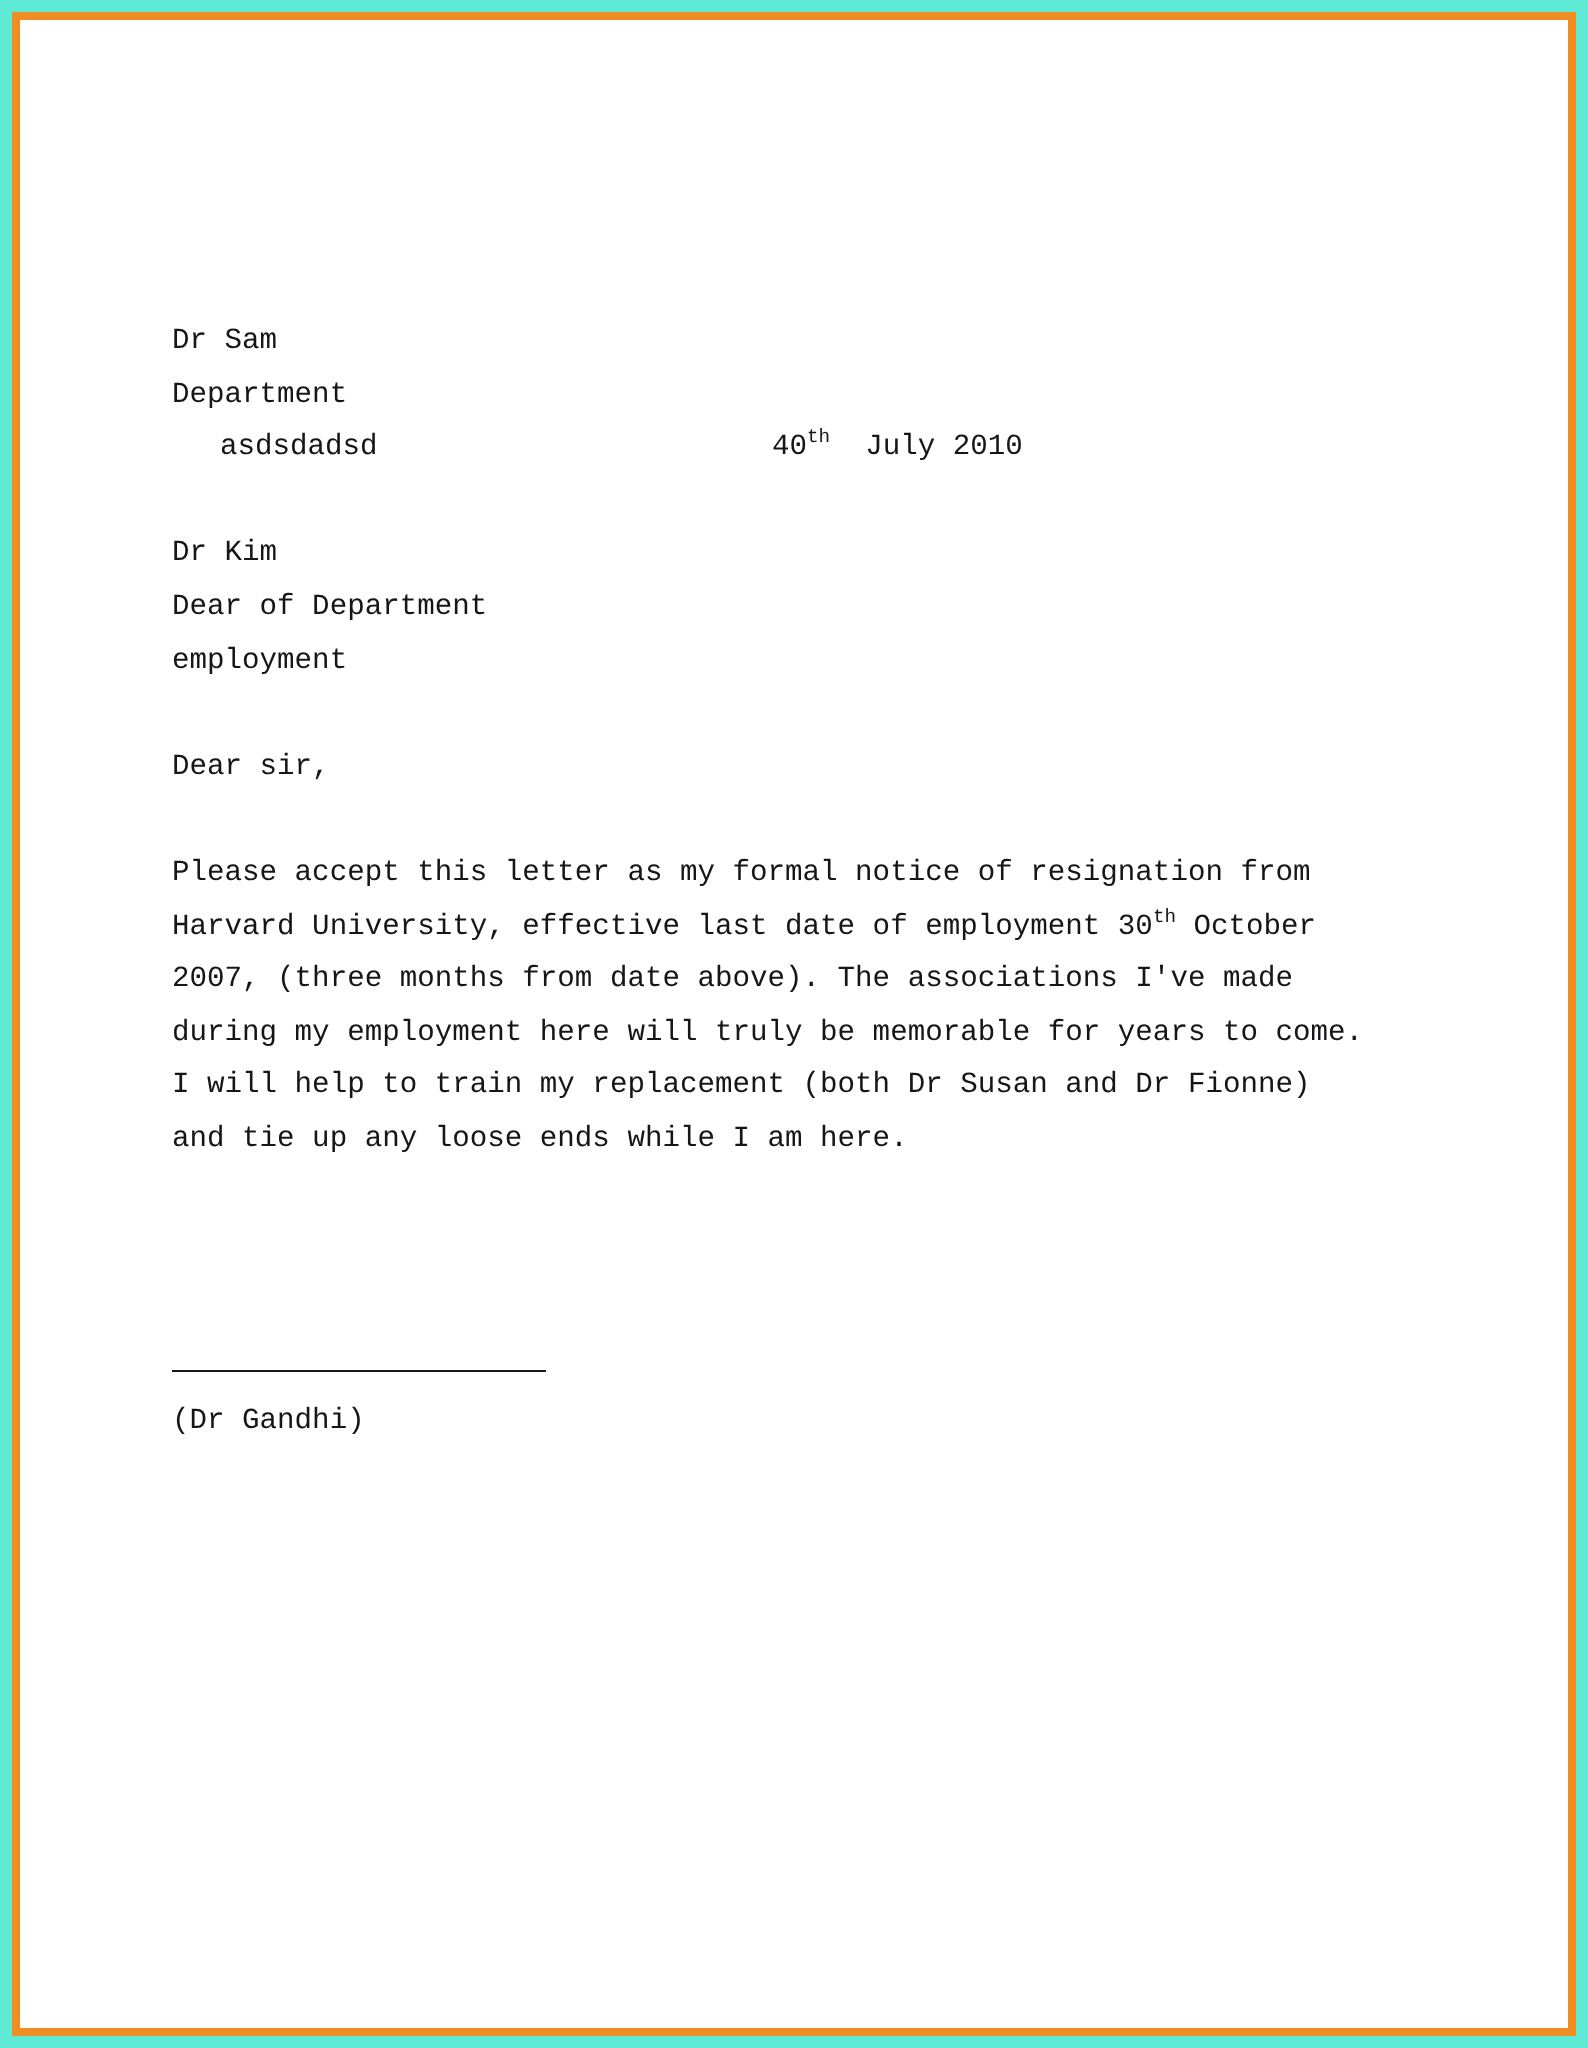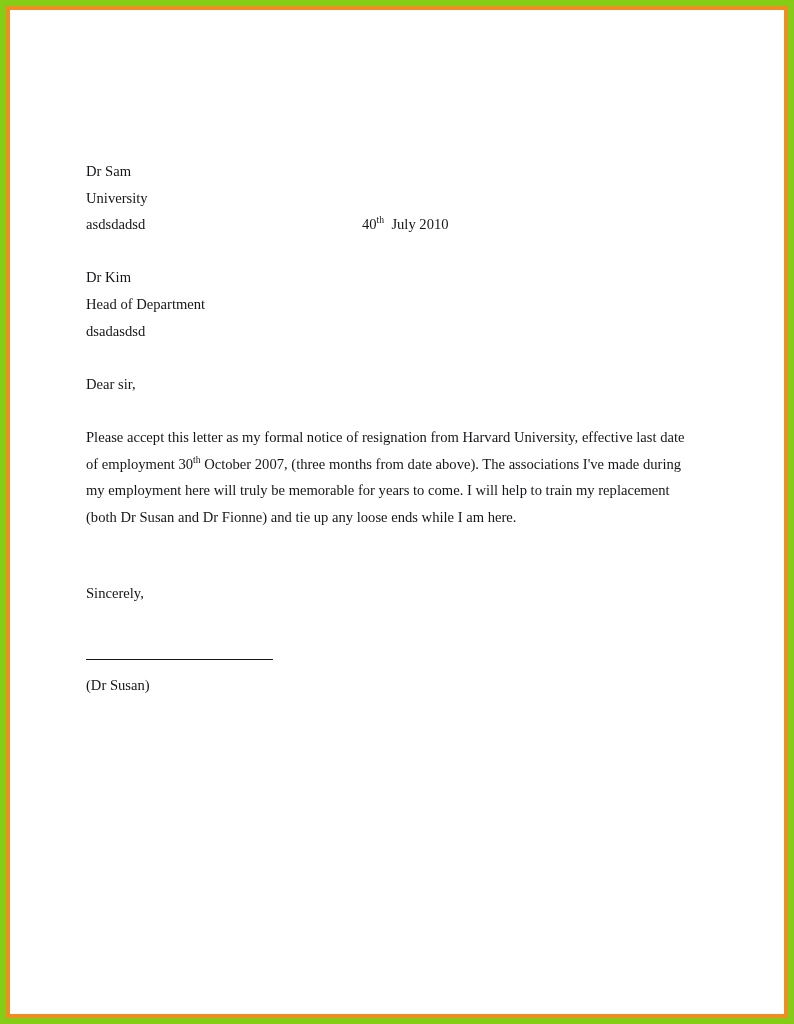--- a/index.html
+++ b/index.html
@@ -4,23 +4,23 @@
 <style>
   html, body {
     margin: 0;
     padding: 0;
     background: #ffffff;
   }
   .page {
     position: relative;
     width: 794px;
     height: 1024px;
-    background: #84cc16;
+    background: #5eead4;
     overflow: hidden;
-    font-family: Liberation Serif, serif;
+    font-family: Liberation Mono, monospace;
   }
   
   .frame {
     position: absolute;
     left: 6px;
     top: 6px;
     width: 782px;
     height: 1012px;
     border: 4px solid #ed8d22;
     box-sizing: border-box;
@@ -52,20 +52,21 @@
   .spacer { display: block; height: 26.6px; }
   .spacer-sm { display: block; height: 23px; }
   
   .row-with-date {
     display: flex;
     align-items: baseline;
   }
   .row-with-date .addr-line {
     width: 276px;
     flex: none;
+    margin-left: 24px;
   }
   .date {
     white-space: pre;
   }
   sup {
     font-size: 0.66em;
     vertical-align: super;
     line-height: 0;
   }
   .para {
@@ -88,49 +89,48 @@
 
 <div class="page">
 
   <div class="sheet"></div>
   <div class="frame"></div>
 
   <div class="letter">
 
     <div class="block">
       <span class="line">Dr Sam</span>
-      <span class="line">University</span>
+      <span class="line">Department</span>
       <div class="row-with-date">
         <span class="line addr-line">asdsdadsd</span>
         <span class="date"><span>40</span><sup>th</sup><span>  July 2010</span></span>
       </div>
     </div>
 
     <span class="spacer"></span>
 
     <div class="block">
       <span class="line">Dr Kim</span>
-      <span class="line">Head of Department</span>
-      <span class="line">dsadasdsd</span>
+      <span class="line">Dear of Department</span>
+      <span class="line">employment</span>
     </div>
 
     <span class="spacer"></span>
 
     <span class="line">Dear sir,</span>
 
     <span class="spacer"></span>
 
     <span class="para"><span>Please accept this letter as my formal notice of resignation from Harvard University, effective last date of employment 30</span><sup>th</sup><span> October 2007, (three months from date above).  The associations I've made during my employment here will truly be memorable for years to come. I will help to train my replacement (both Dr Susan and Dr Fionne) and tie up any loose ends while I am here.</span></span>
 
     <span class="spacer"></span>
 
 
     <span class="spacer-sm"></span>
 
-    <span class="line">Sincerely,</span>
 
     <span class="sig-gap-top"></span>
     <span class="sig-rule"></span>
     <span class="sig-gap-bot"></span>
-    <span class="line">(Dr Susan)</span>
+    <span class="line">(Dr Gandhi)</span>
 
   </div>
 </div>
 
 </body></html>

